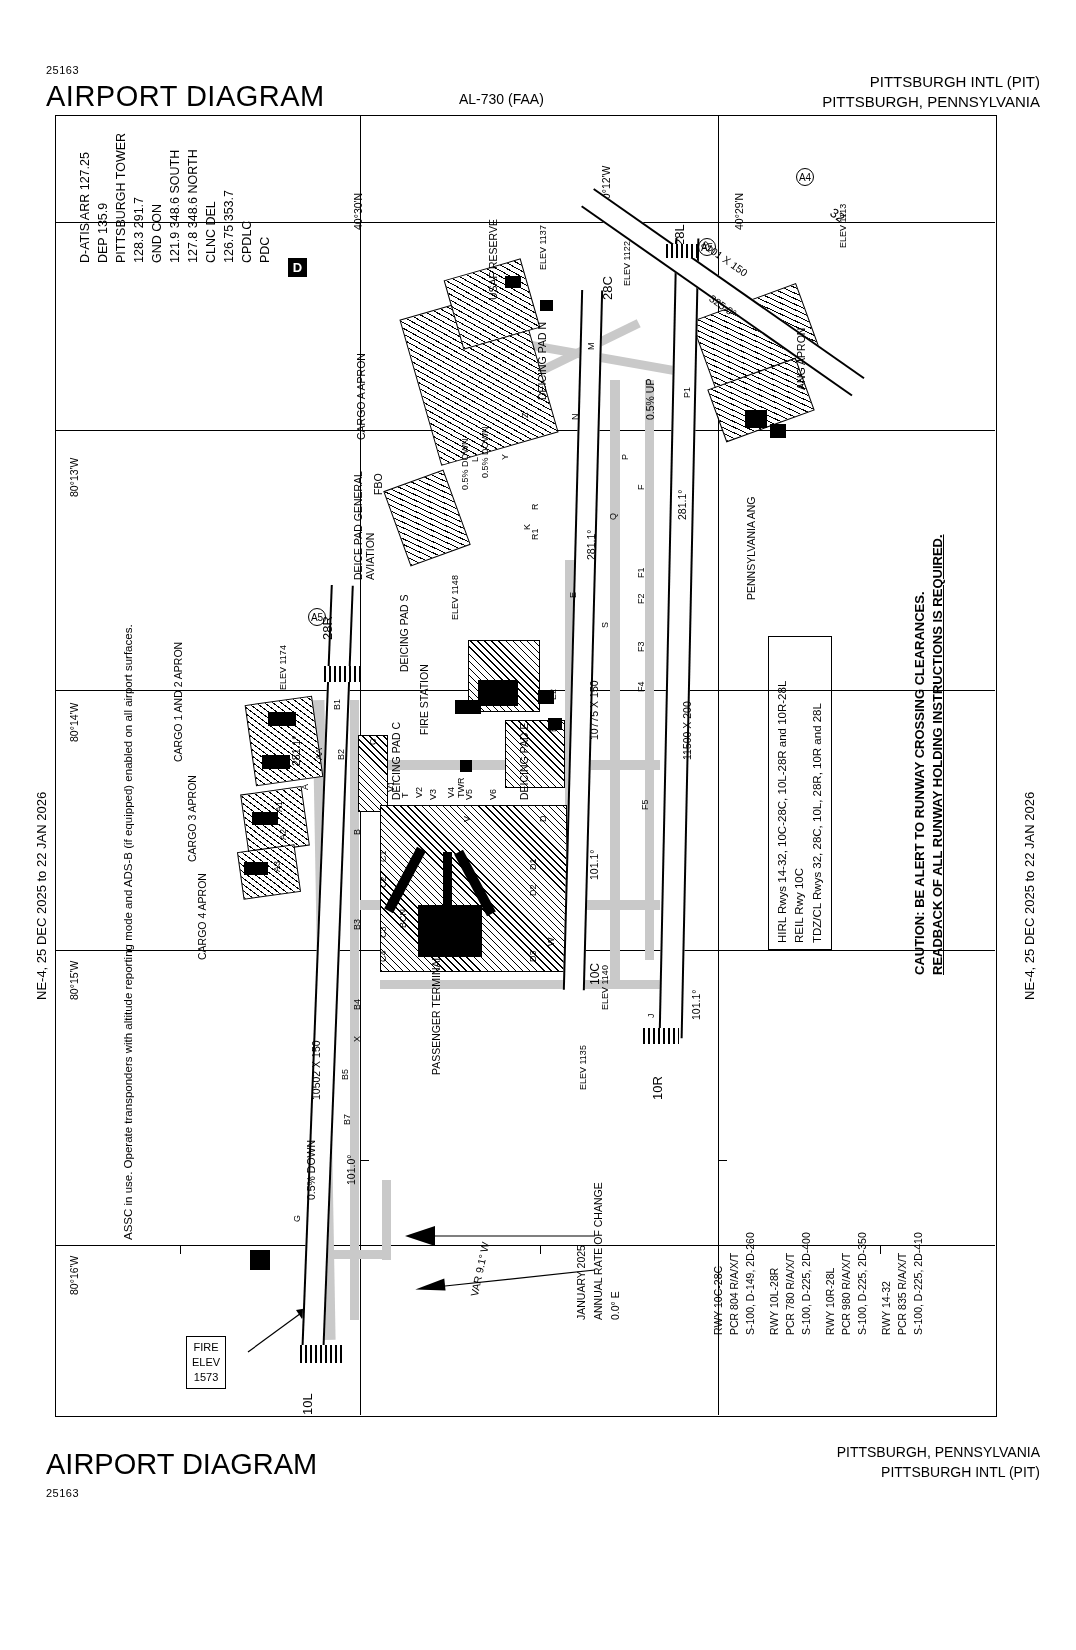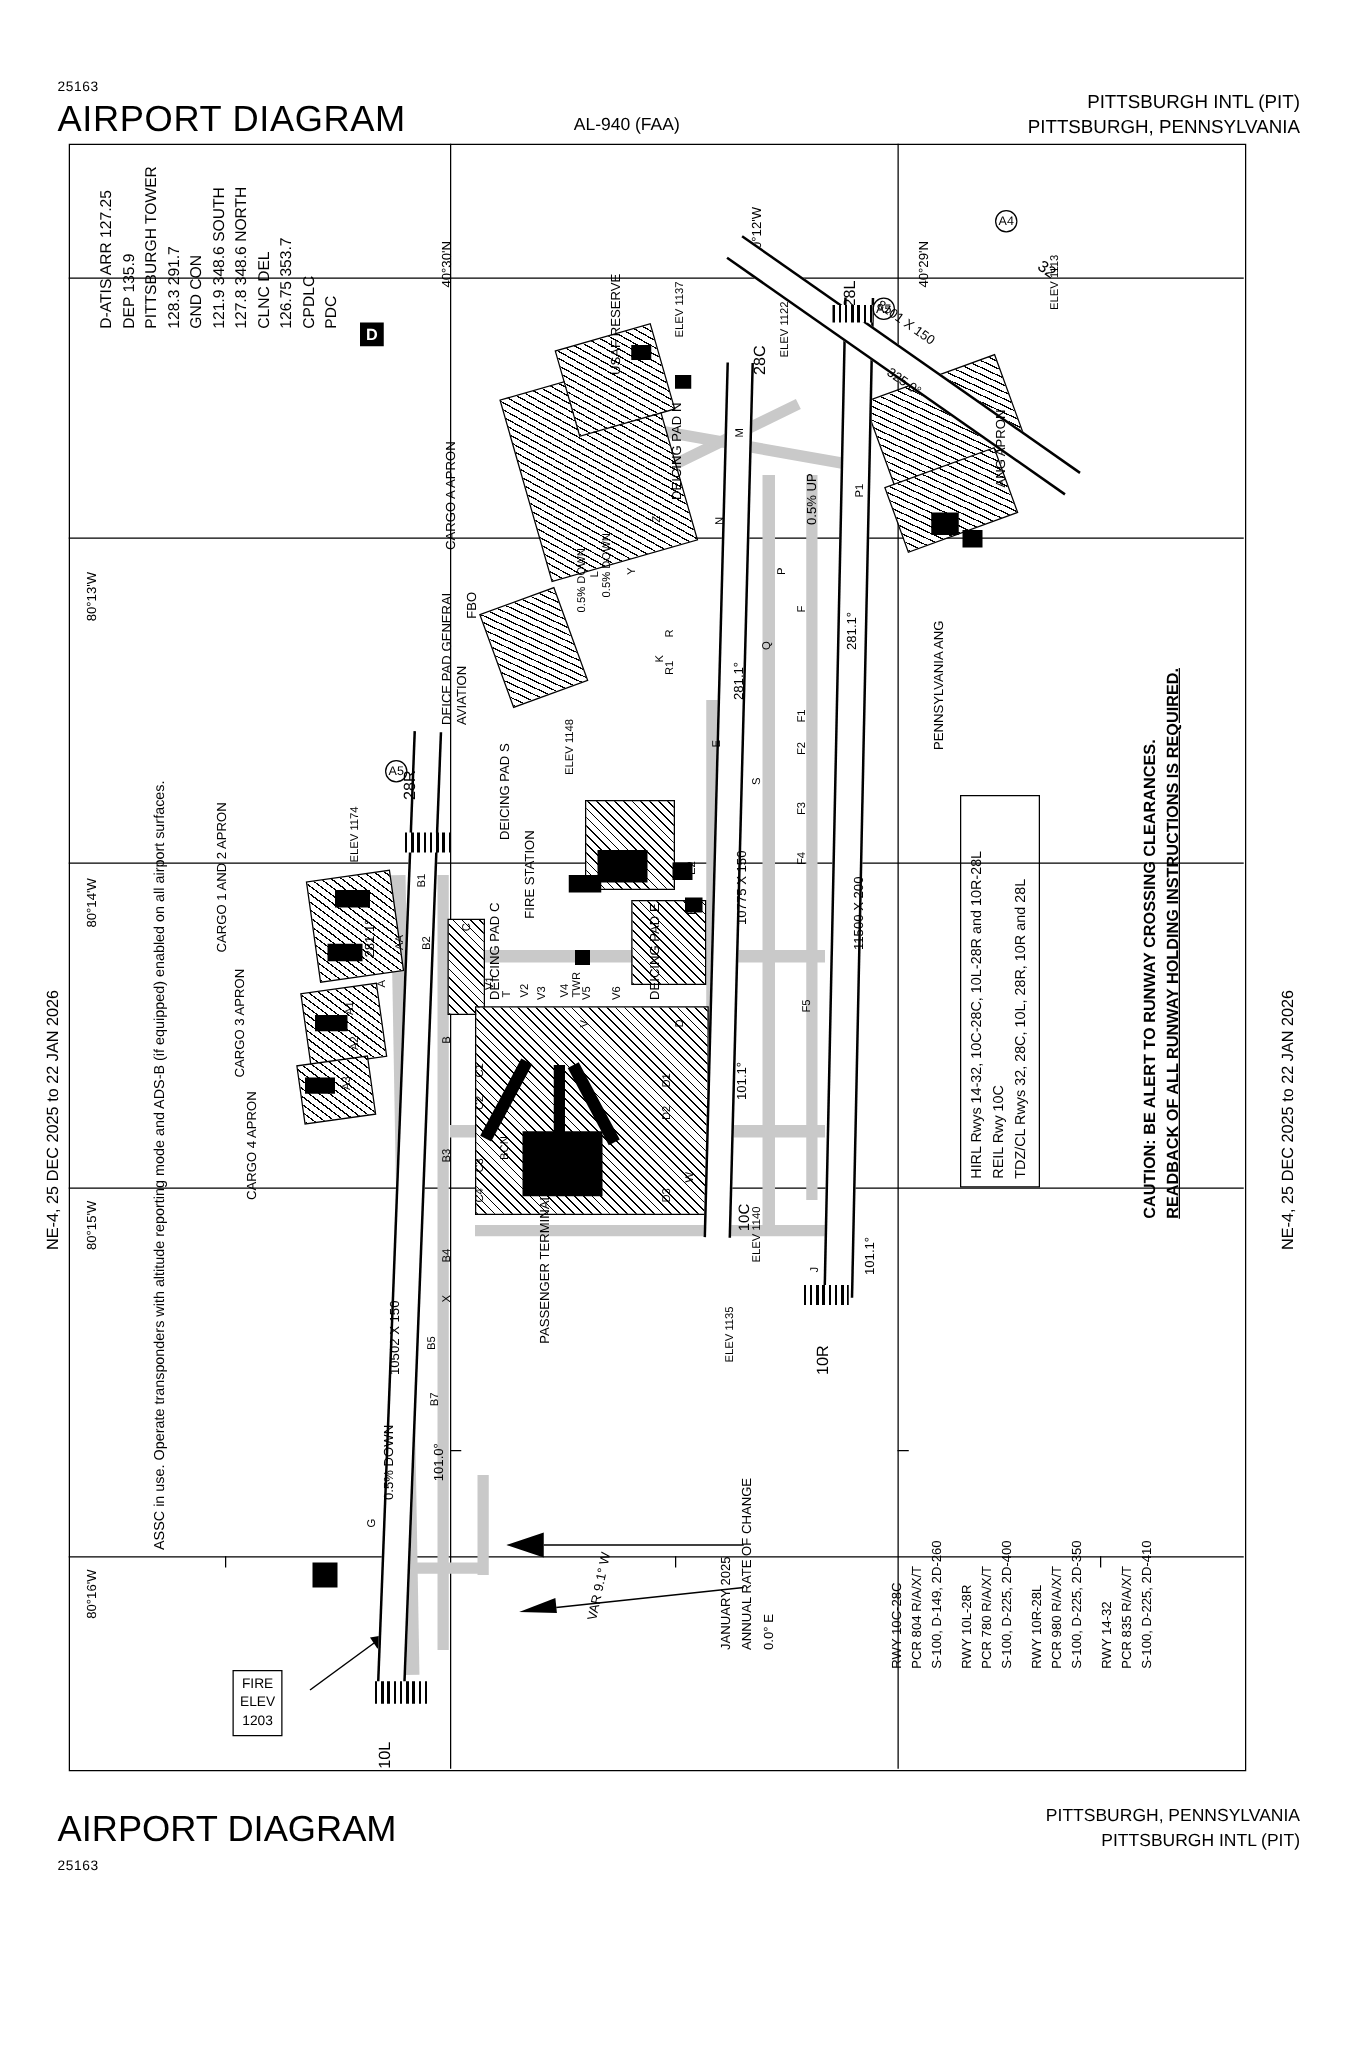--- a/index.html
+++ b/index.html
@@ -29,21 +29,21 @@
   .caution{font-size:13px;font-weight:bold;}
   .footer-right{font-size:14px;text-align:right;line-height:1.4;}
 </style>
 </head>
 <body>
 
 <div class="page">
 
   <div class="abs hdr-num" style="left:46px;top:64px;">25163</div>
   <div class="abs title-big" style="left:46px;top:80px;">AIRPORT DIAGRAM</div>
-  <div class="abs mid-label" style="left:459px;top:91px;">AL-940 (FAA)</div>
+  <div class="abs mid-label" style="left:459px;top:91px;">AL-730 (FAA)</div>
   <div class="abs title-right" style="right:36px;top:72px;width:420px;">
     <div>PITTSBURGH INTL (PIT)</div>
     <div>PITTSBURGH, PENNSYLVANIA</div>
   </div>
 
   <div class="frame" style="left:55px;top:115px;width:940px;height:1300px;"></div>
 
   <div class="grid-line" style="left:55px;top:222px;width:940px;height:1px;"></div>
   <div class="grid-line" style="left:55px;top:430px;width:940px;height:1px;"></div>
   <div class="grid-line" style="left:55px;top:690px;width:940px;height:1px;"></div>
@@ -132,21 +132,21 @@
     <polygon points="0,18 30,8 30,28" fill="#000"></polygon>
     <line x1="30" y1="18" x2="190" y2="18" stroke="#000" stroke-width="1.2"></line>
     <polygon points="10,70 40,62 40,74" fill="#000" transform="rotate(-6 25 68)"></polygon>
     <line x1="40" y1="68" x2="190" y2="52" stroke="#000" stroke-width="1.2"></line>
   </svg>
 
   <div class="abs" style="left:186px;top:1336px;">
     <div class="boxlab" style="text-align:center;">
       <div>FIRE</div>
       <div>ELEV</div>
-      <div>1203</div>
+      <div>1573</div>
     </div>
   </div>
   <svg class="abs" style="left:246px;top:1300px;" width="80" height="60">
     <line x1="2" y1="52" x2="62" y2="8" stroke="#000" stroke-width="1.2"></line>
     <polygon points="62,8 50,10 56,19" fill="#000"></polygon>
   </svg>
 
   <div class="twy" style="left:318px;top:700px;width:12px;height:640px;transform:rotate(-1deg);"></div>
   <div class="twy" style="left:350px;top:700px;width:9px;height:620px;"></div>
   <div class="twy" style="left:360px;top:760px;width:300px;height:10px;"></div>

